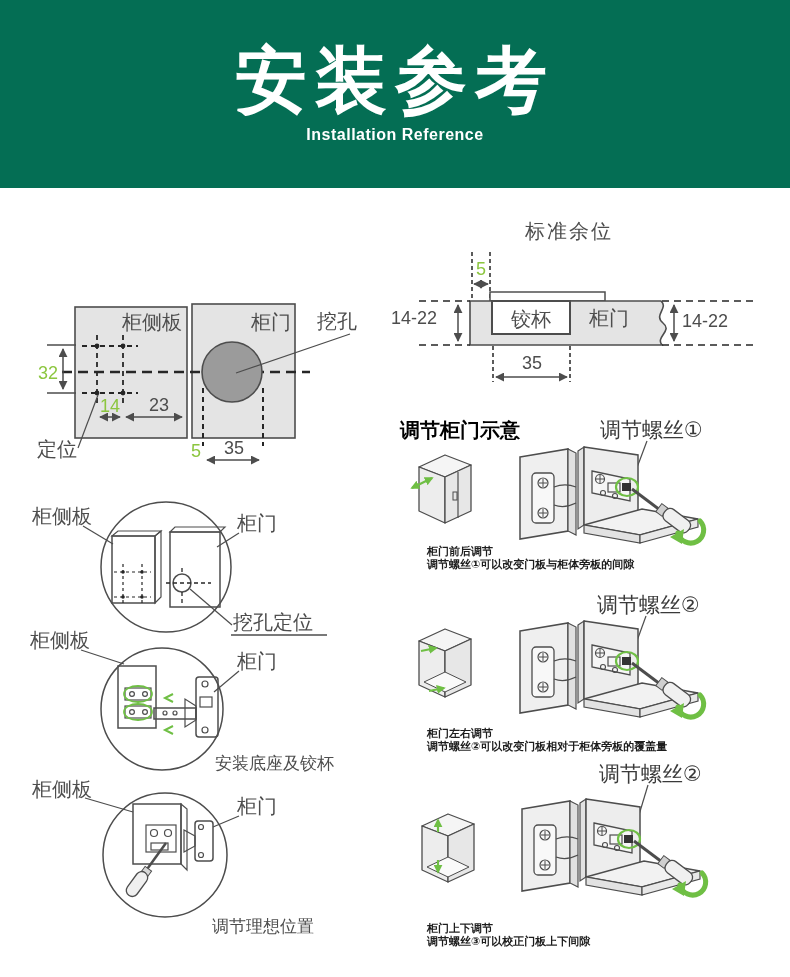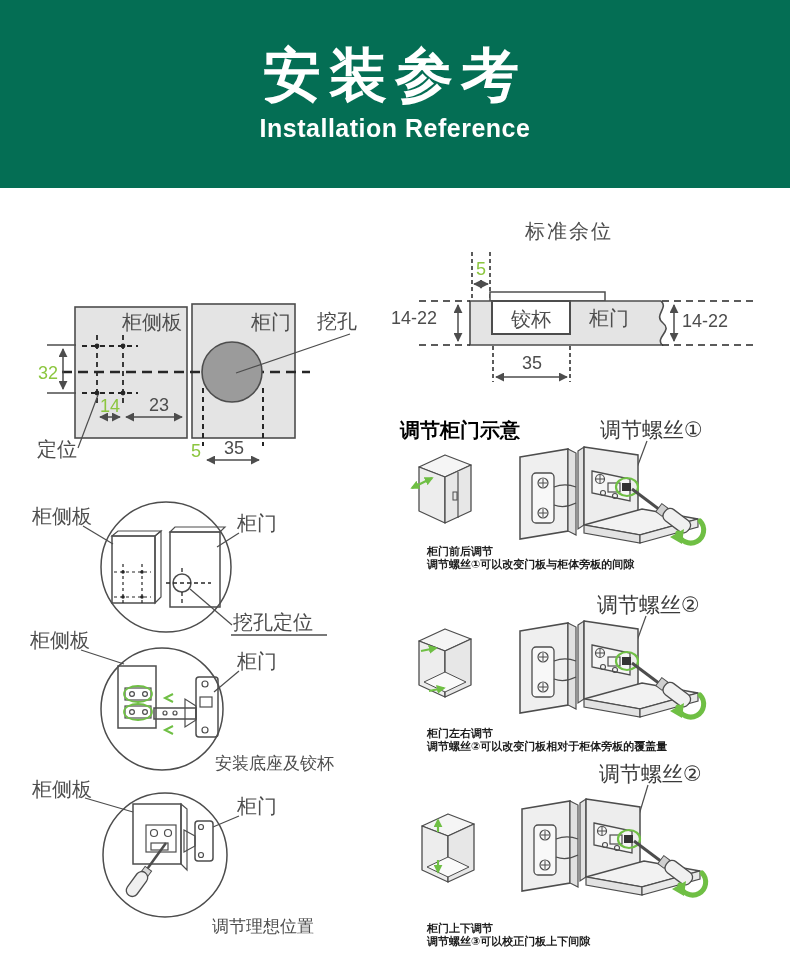--- a/index.html
+++ b/index.html
@@ -1,21 +1,21 @@
 <!DOCTYPE html>
 <html><head>
 <meta charset="utf-8">
 <style>
   html,body{margin:0;padding:0;background:#ffffff;}
   body{font-family:"Liberation Sans","DejaVu Sans",sans-serif;}
   #stage{position:relative;width:790px;height:977px;background:#ffffff;overflow:hidden;}
   .hdr{position:absolute;left:0;top:0;width:790px;height:188px;background:#046E54;
        display:flex;flex-direction:column;align-items:center;justify-content:center;}
-  .hdr h1{margin:0 0 10px 0;color:#fff;font-size:58px;font-weight:bold;letter-spacing:8px;line-height:1;}
-  .hdr .sub{color:#fff;font-size:25px;font-weight:bold;letter-spacing:0.5px;}
+  .hdr h1{margin:0 0 10px 0;color:#fff;font-size:72px;font-weight:bold;letter-spacing:8px;line-height:1;}
+  .hdr .sub{color:#fff;font-size:16px;font-weight:bold;letter-spacing:0.5px;}
   svg{position:absolute;overflow:visible;}
   .lbl{font-size:20px;fill:#4d4d4d;}
   .lbl-s{font-size:17px;fill:#4d4d4d;}
   .dim{fill:#4d4d4d;font-size:18px;}
   .dimg{fill:#8CC63F;}
   .cap{font-size:11px;font-weight:bold;fill:#1d1d1d;}
   .screwlbl{font-size:21px;fill:#3a3a3a;}
   .stk{stroke:#4d4d4d;stroke-width:1.5;fill:none;}
   .panel{fill:#E4E4E4;stroke:#4d4d4d;stroke-width:1.6;}
   .thin{stroke:#4d4d4d;stroke-width:1.2;fill:none;}

